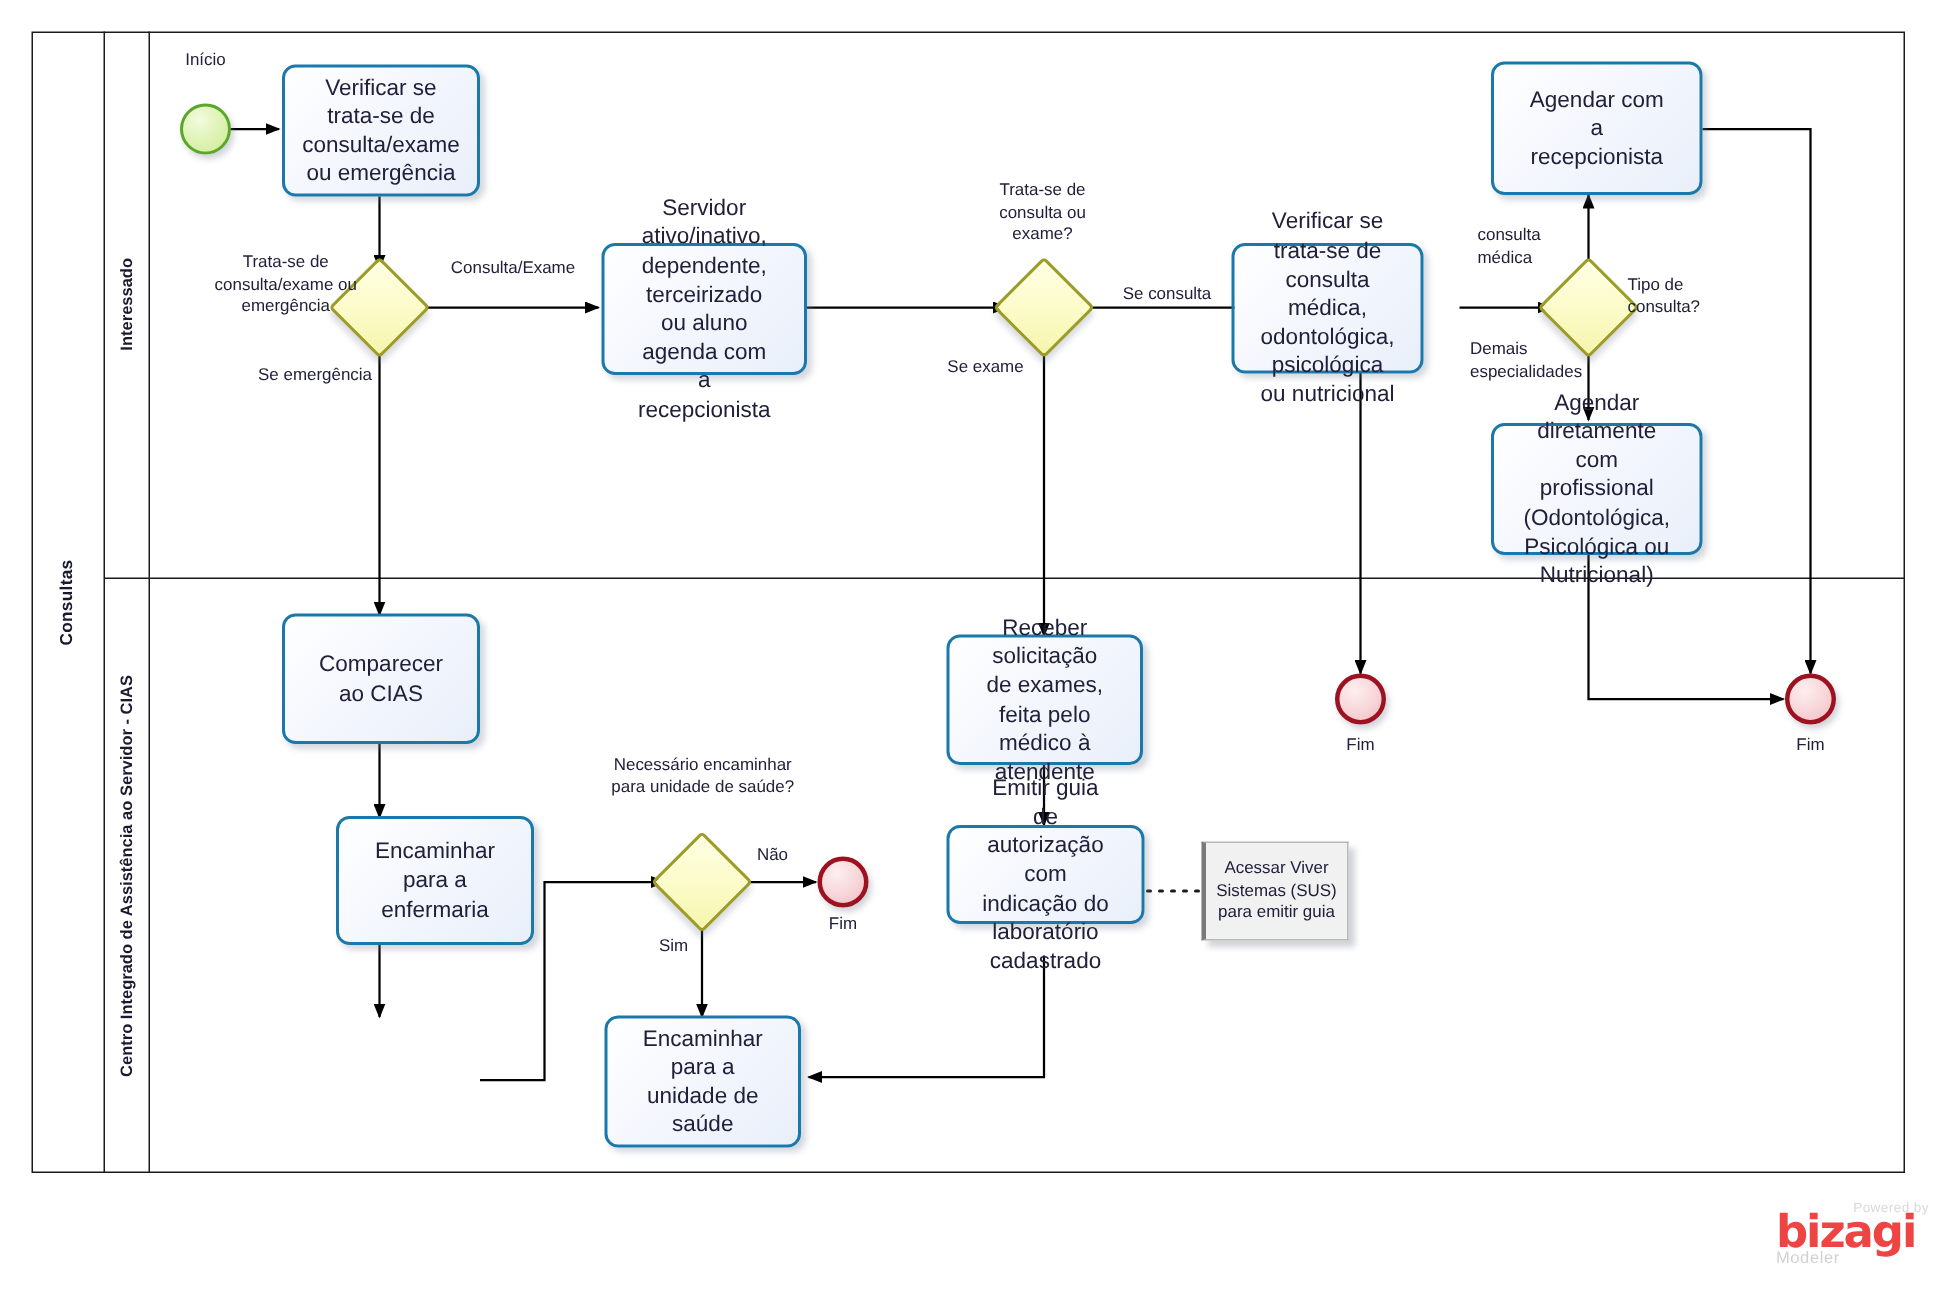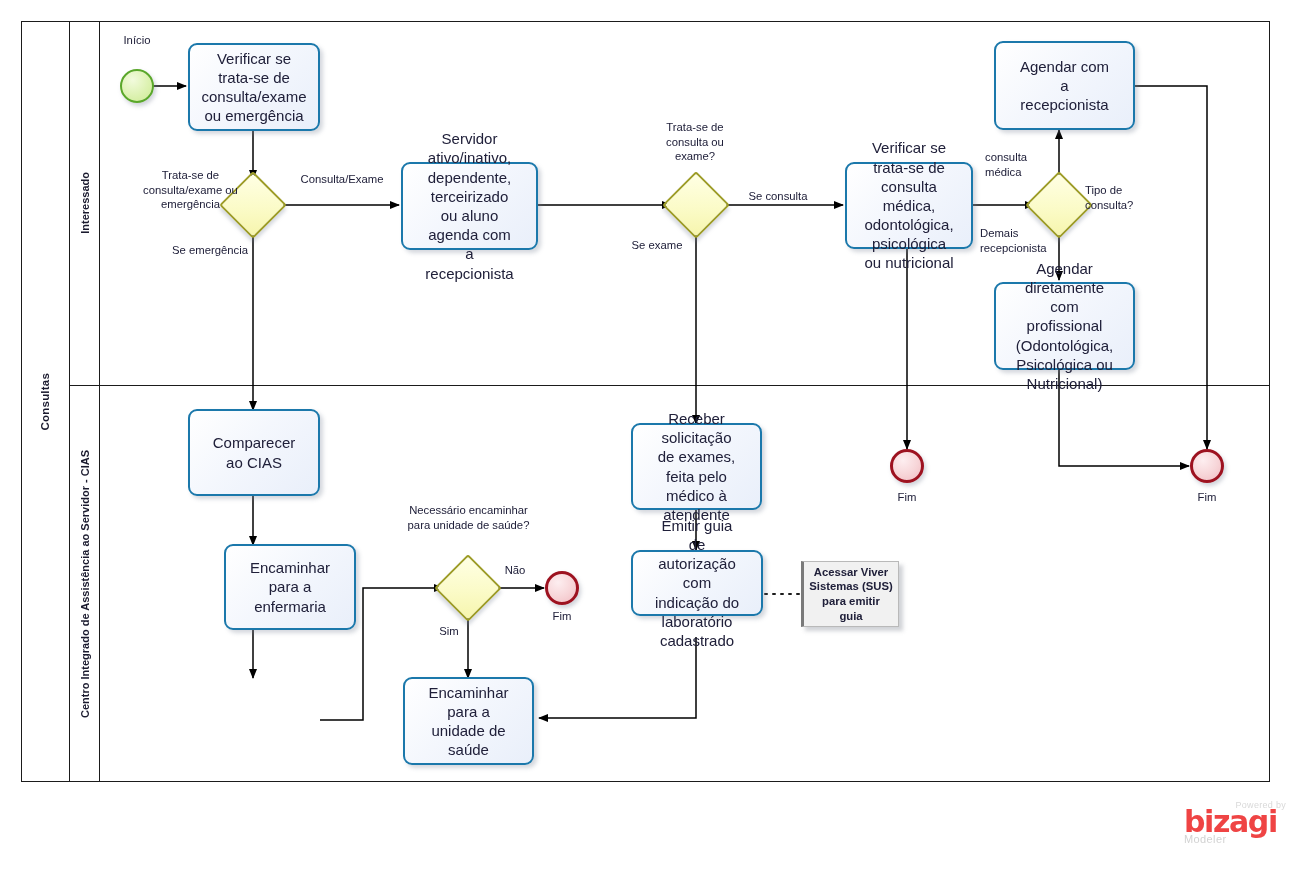--- a/index.html
+++ b/index.html
@@ -119,21 +119,20 @@
     background:#f1f1f1;
     border:1px solid #b9b9b9;
     border-left:3px solid #7a7a7a;
     display:flex;align-items:center;justify-content:center;
     text-align:center;
     font-size:11.3px;
     line-height:1.3;
     color:#20203a;
     box-shadow:4px 4px 4px rgba(140,145,155,.4);
     padding:3px 5px;
-    font-weight:bold;
   }
   
   .logo{
     position:absolute;
     width:104px;
     text-align:left;
     user-select:none;
   }
   .logo .pw{
     font-size:9px;color:#d9d9d9;letter-spacing:.3px;
@@ -240,21 +239,21 @@
   <div class="lbl" style="left:528px;top:609px;width:68px;">Fim</div>
 
   <div class="task" style="left:188px;top:43px;width:132px;height:88px;">
     <span>Verificar se trata-se de consulta/exame ou emergência</span>
   </div>
 
   <div class="task" style="left:401px;top:162px;width:137px;height:88px;">
     <span>Servidor ativo/inativo, dependente, terceirizado ou aluno agenda com a recepcionista</span>
   </div>
 
-  <div class="task" style="left:845px;top:162px;width:128px;height:87px;">
+  <div class="task" style="left:821px;top:162px;width:128px;height:87px;">
     <span>Verificar  se trata-se de consulta médica, odontológica, psicológica ou nutricional</span>
   </div>
 
   <div class="task" style="left:994px;top:41px;width:141px;height:89px;">
     <span>Agendar com a recepcionista</span>
   </div>
 
   <div class="task" style="left:994px;top:282px;width:141px;height:88px;">
     <span>Agendar diretamente com profissional (Odontológica, Psicológica ou Nutricional)</span>
   </div>
@@ -295,21 +294,21 @@
   <div class="lbl" style="left:293px;top:172px;width:98px;">Consulta/Exame</div>
 
   <div class="lbl" style="left:150px;top:243px;width:98px;text-align:right;">Se emergência</div>
 
   <div class="lbl" style="left:736px;top:189px;width:84px;">Se consulta</div>
 
   <div class="lbl" style="left:622px;top:238px;width:70px;">Se exame</div>
 
   <div class="lbl" style="left:985px;top:150px;width:60px;text-align:left;">consulta médica</div>
 
-  <div class="lbl" style="left:980px;top:226px;width:80px;text-align:left;">Demais recepcionista</div>
+  <div class="lbl" style="left:980px;top:226px;width:80px;text-align:left;">Demais especialidades</div>
 
   <div class="lbl" style="left:489px;top:563px;width:52px;">Não</div>
 
   <div class="lbl" style="left:422px;top:624px;width:54px;">Sim</div>
 
   <div class="annot" style="left:801px;top:561px;width:98px;height:66px;">
     <span>Acessar Viver Sistemas (SUS) para emitir guia</span>
   </div>
 
   <div class="logo" style="left:1184px;top:800px;">

